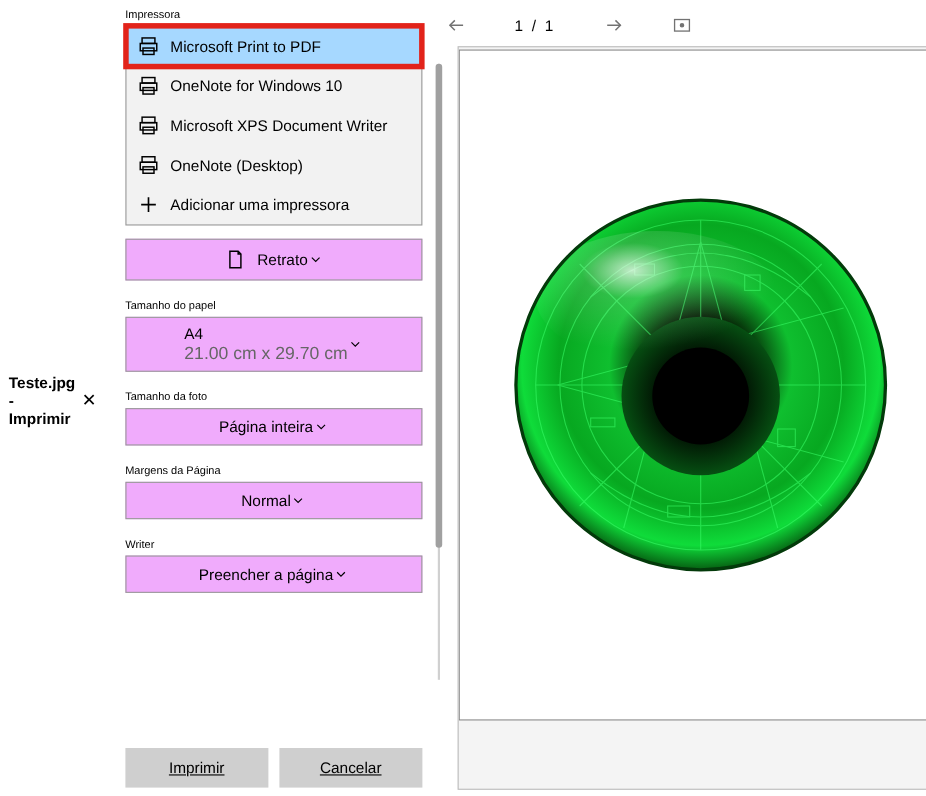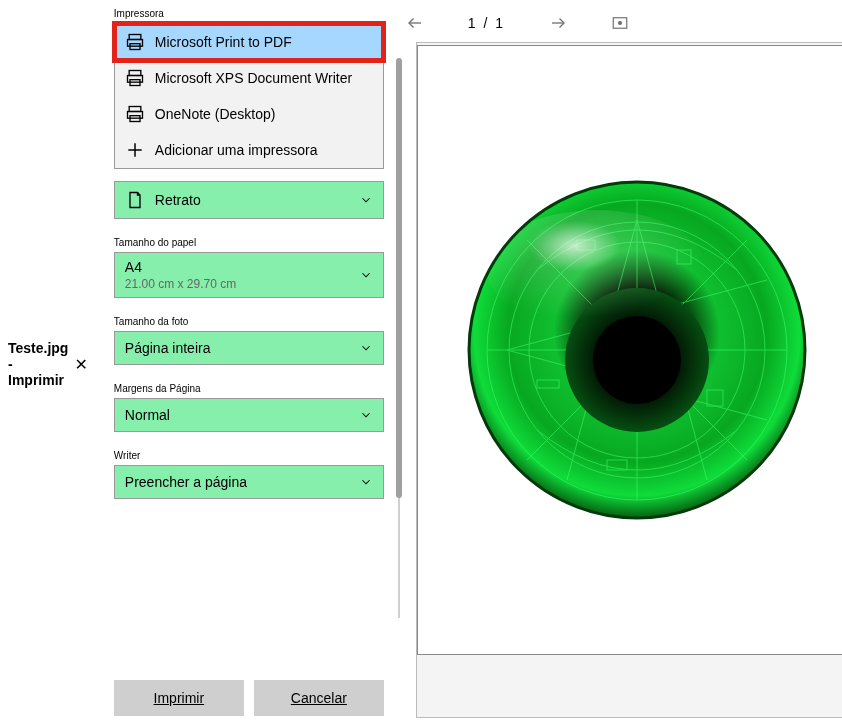--- a/index.html
+++ b/index.html
@@ -91,33 +91,33 @@
   .icon-printer, .icon-plus, .icon-page {
     width: 20px;
     height: 20px;
     display: inline-flex;
     align-items: center;
     justify-content: center;
     flex-shrink: 0;
   }
   .select-box {
     border: 1px solid #999;
-    background: #86efac;
-    display: flex;
-    align-items: center;
-    justify-content: space-between;
+    background: #f0abfc;
+    display: flex;
+    align-items: center;
+    justify-content: center;
     padding: 8px 10px;
     margin-bottom: 14px;
     cursor: pointer;
     width: 270px;
     position: relative;
   }
   .select-box.tall { padding: 6px 10px; min-height: 44px; }
   .select-main { display: flex; align-items: center; gap: 10px; }
-  .select-sub { font-size: 12px; color: #666; margin-top: 2px; }
+  .select-sub { font-size: 16px; color: #666; margin-top: 2px; }
   .chev {
     width: 14px; height: 14px;
   }
   .button-row {
     display: flex;
     gap: 10px;
     margin-top: auto;
     padding-top: 12px;
     text-decoration: underline;
   }
@@ -197,20 +197,30 @@
       <div class="printer-list">
         <div class="printer-item selected red-highlight">
           <span class="icon-printer">
             <svg viewBox="0 0 24 24" fill="none" stroke="#000" stroke-width="1.6">
                 <rect x="5" y="3" width="14" height="6"></rect>
                 <rect x="3" y="9" width="18" height="8"></rect>
                 <rect x="6" y="14" width="12" height="7"></rect>
               </svg>
           </span>
           <span>Microsoft Print to PDF</span>
+        </div>
+        <div class="printer-item">
+          <span class="icon-printer">
+            <svg viewBox="0 0 24 24" fill="none" stroke="#000" stroke-width="1.6">
+                <rect x="5" y="3" width="14" height="6"></rect>
+                <rect x="3" y="9" width="18" height="8"></rect>
+                <rect x="6" y="14" width="12" height="7"></rect>
+              </svg>
+          </span>
+          <span>OneNote for Windows 10</span>
         </div>
         <div class="printer-item">
           <span class="icon-printer">
             <svg viewBox="0 0 24 24" fill="none" stroke="#000" stroke-width="1.6">
                 <rect x="5" y="3" width="14" height="6"></rect>
                 <rect x="3" y="9" width="18" height="8"></rect>
                 <rect x="6" y="14" width="12" height="7"></rect>
               </svg>
           </span>
           <span>Microsoft XPS Document Writer</span>

